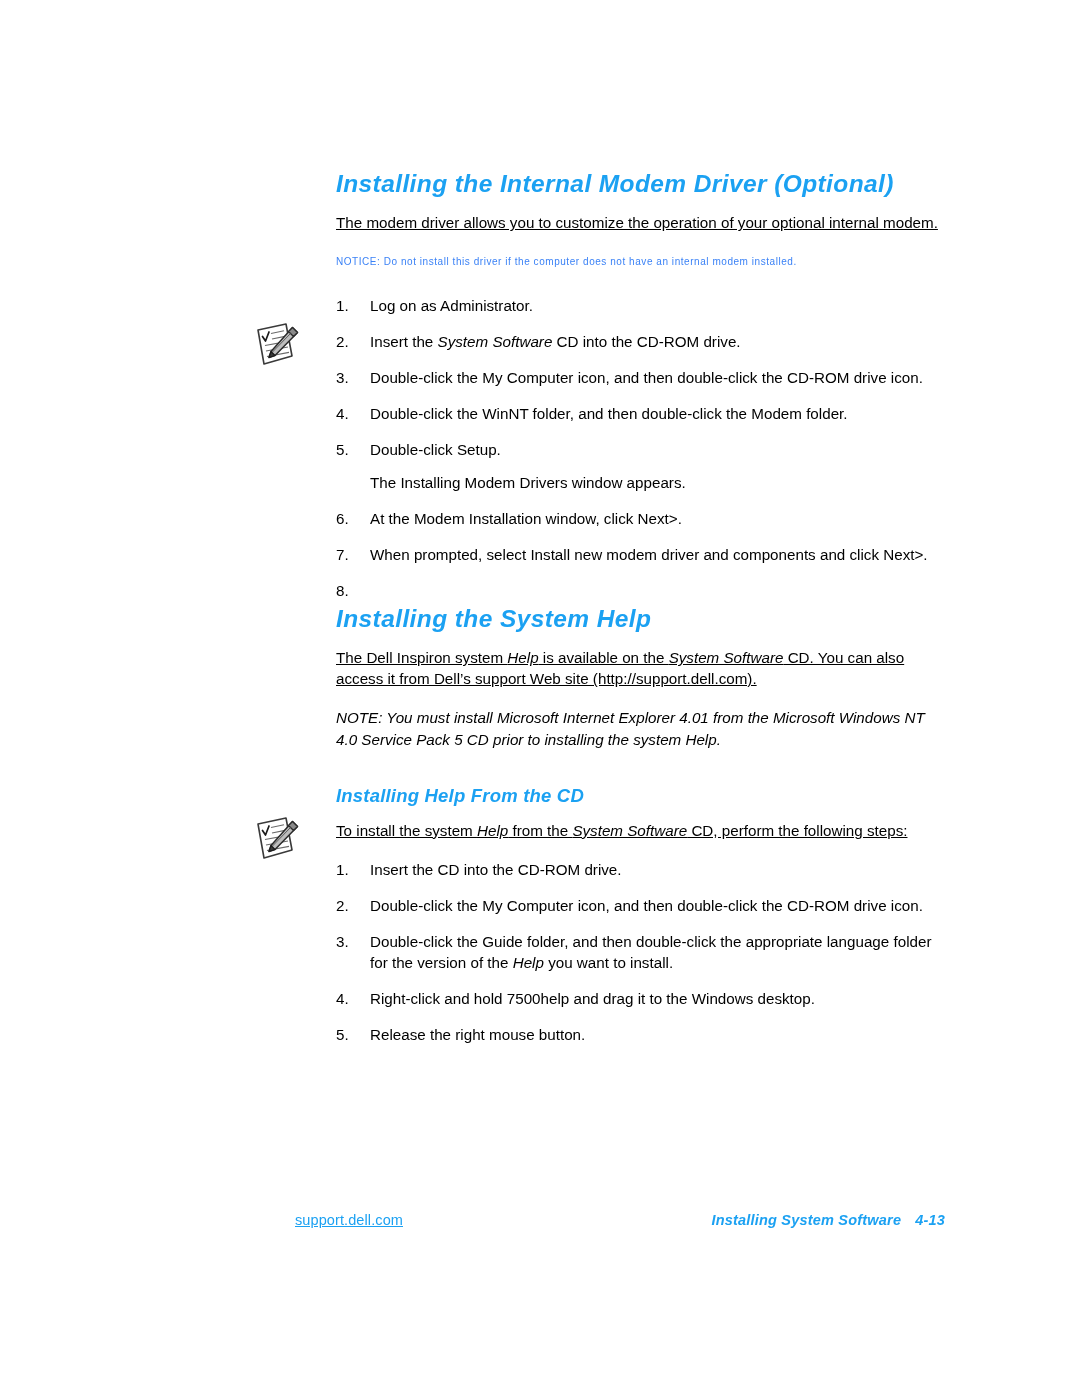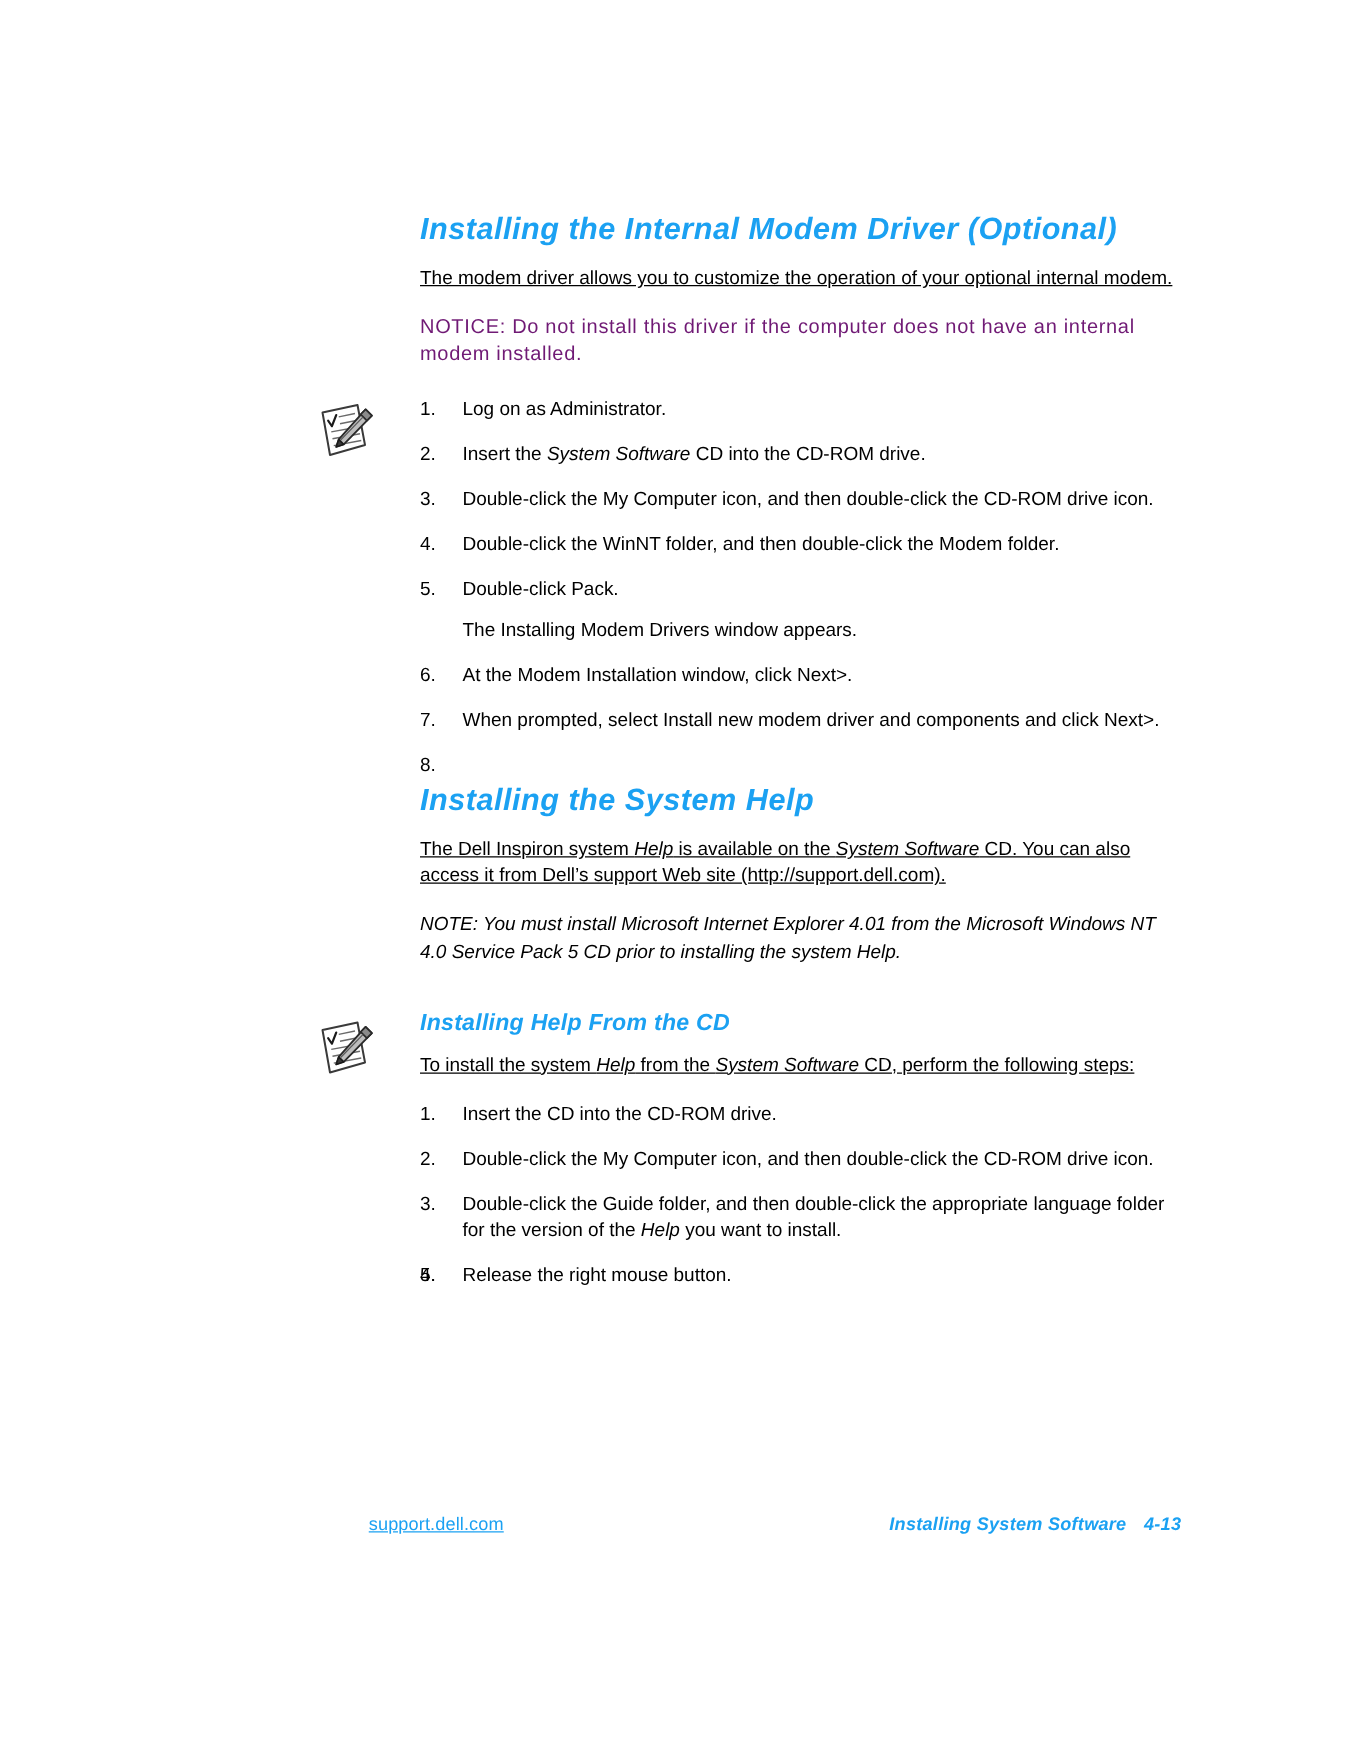--- a/index.html
+++ b/index.html
@@ -58,23 +58,23 @@
 
   p.body-text {
     font-size: 15.2px;
     line-height: 21px;
     margin: 0 0 18px 0;
     color: #000;
     text-decoration: underline;
   }
 
   p.notice {
-    font-size: 16px;
+    font-size: 10px;
     line-height: 22px;
-    color: #701a75;
+    color: #3b82f6;
     letter-spacing: 0.55px;
     margin: 0 0 22px 0;
   }
 
   p.note-text {
     font-size: 15.2px;
     font-style: italic;
     line-height: 22px;
     margin: 0 0 16px 0;
   }
@@ -204,21 +204,21 @@
       <li>
         <span class="num">2.</span><span>Insert the </span><span class="it">System Software</span><span> CD into the CD-ROM drive.</span>
       </li>
       <li>
         <span class="num">3.</span><span>Double-click the My Computer icon, and then double-click the CD-ROM drive icon.</span>
       </li>
       <li>
         <span class="num">4.</span><span>Double-click the WinNT folder, and then double-click the Modem folder.</span>
       </li>
       <li>
-        <span class="num">5.</span><span>Double-click Pack.</span>
+        <span class="num">5.</span><span>Double-click Setup.</span>
       </li>
       <li class="no-num">
         <span class="num"></span><span>The Installing Modem Drivers window appears.</span>
       </li>
       <li>
         <span class="num">6.</span><span>At the Modem Installation window, click Next&gt;.</span>
       </li>
       <li>
         <span class="num">7.</span><span>When prompted, select Install new modem driver and components and click Next&gt;.</span>
       </li>
@@ -241,21 +241,21 @@
       <li>
         <span class="num">1.</span><span>Insert the CD into the CD-ROM drive.</span>
       </li>
       <li>
         <span class="num">2.</span><span>Double-click the My Computer icon, and then double-click the CD-ROM drive icon.</span>
       </li>
       <li>
         <span class="num">3.</span><span>Double-click the Guide folder, and then double-click the appropriate language folder for the version of the </span><span class="it">Help</span><span> you want to install.</span>
       </li>
       <li>
-        <span class="num">4.</span>
+        <span class="num">4.</span><span>Right-click and hold 7500help and drag it to the Windows desktop.</span>
       </li>
       <li>
         <span class="num">5.</span><span>Release the right mouse button.</span>
       </li>
     </ol>
 
   </div>
 
   <div class="footer">
     <a class="support-link" href="#">support.dell.com</a>

